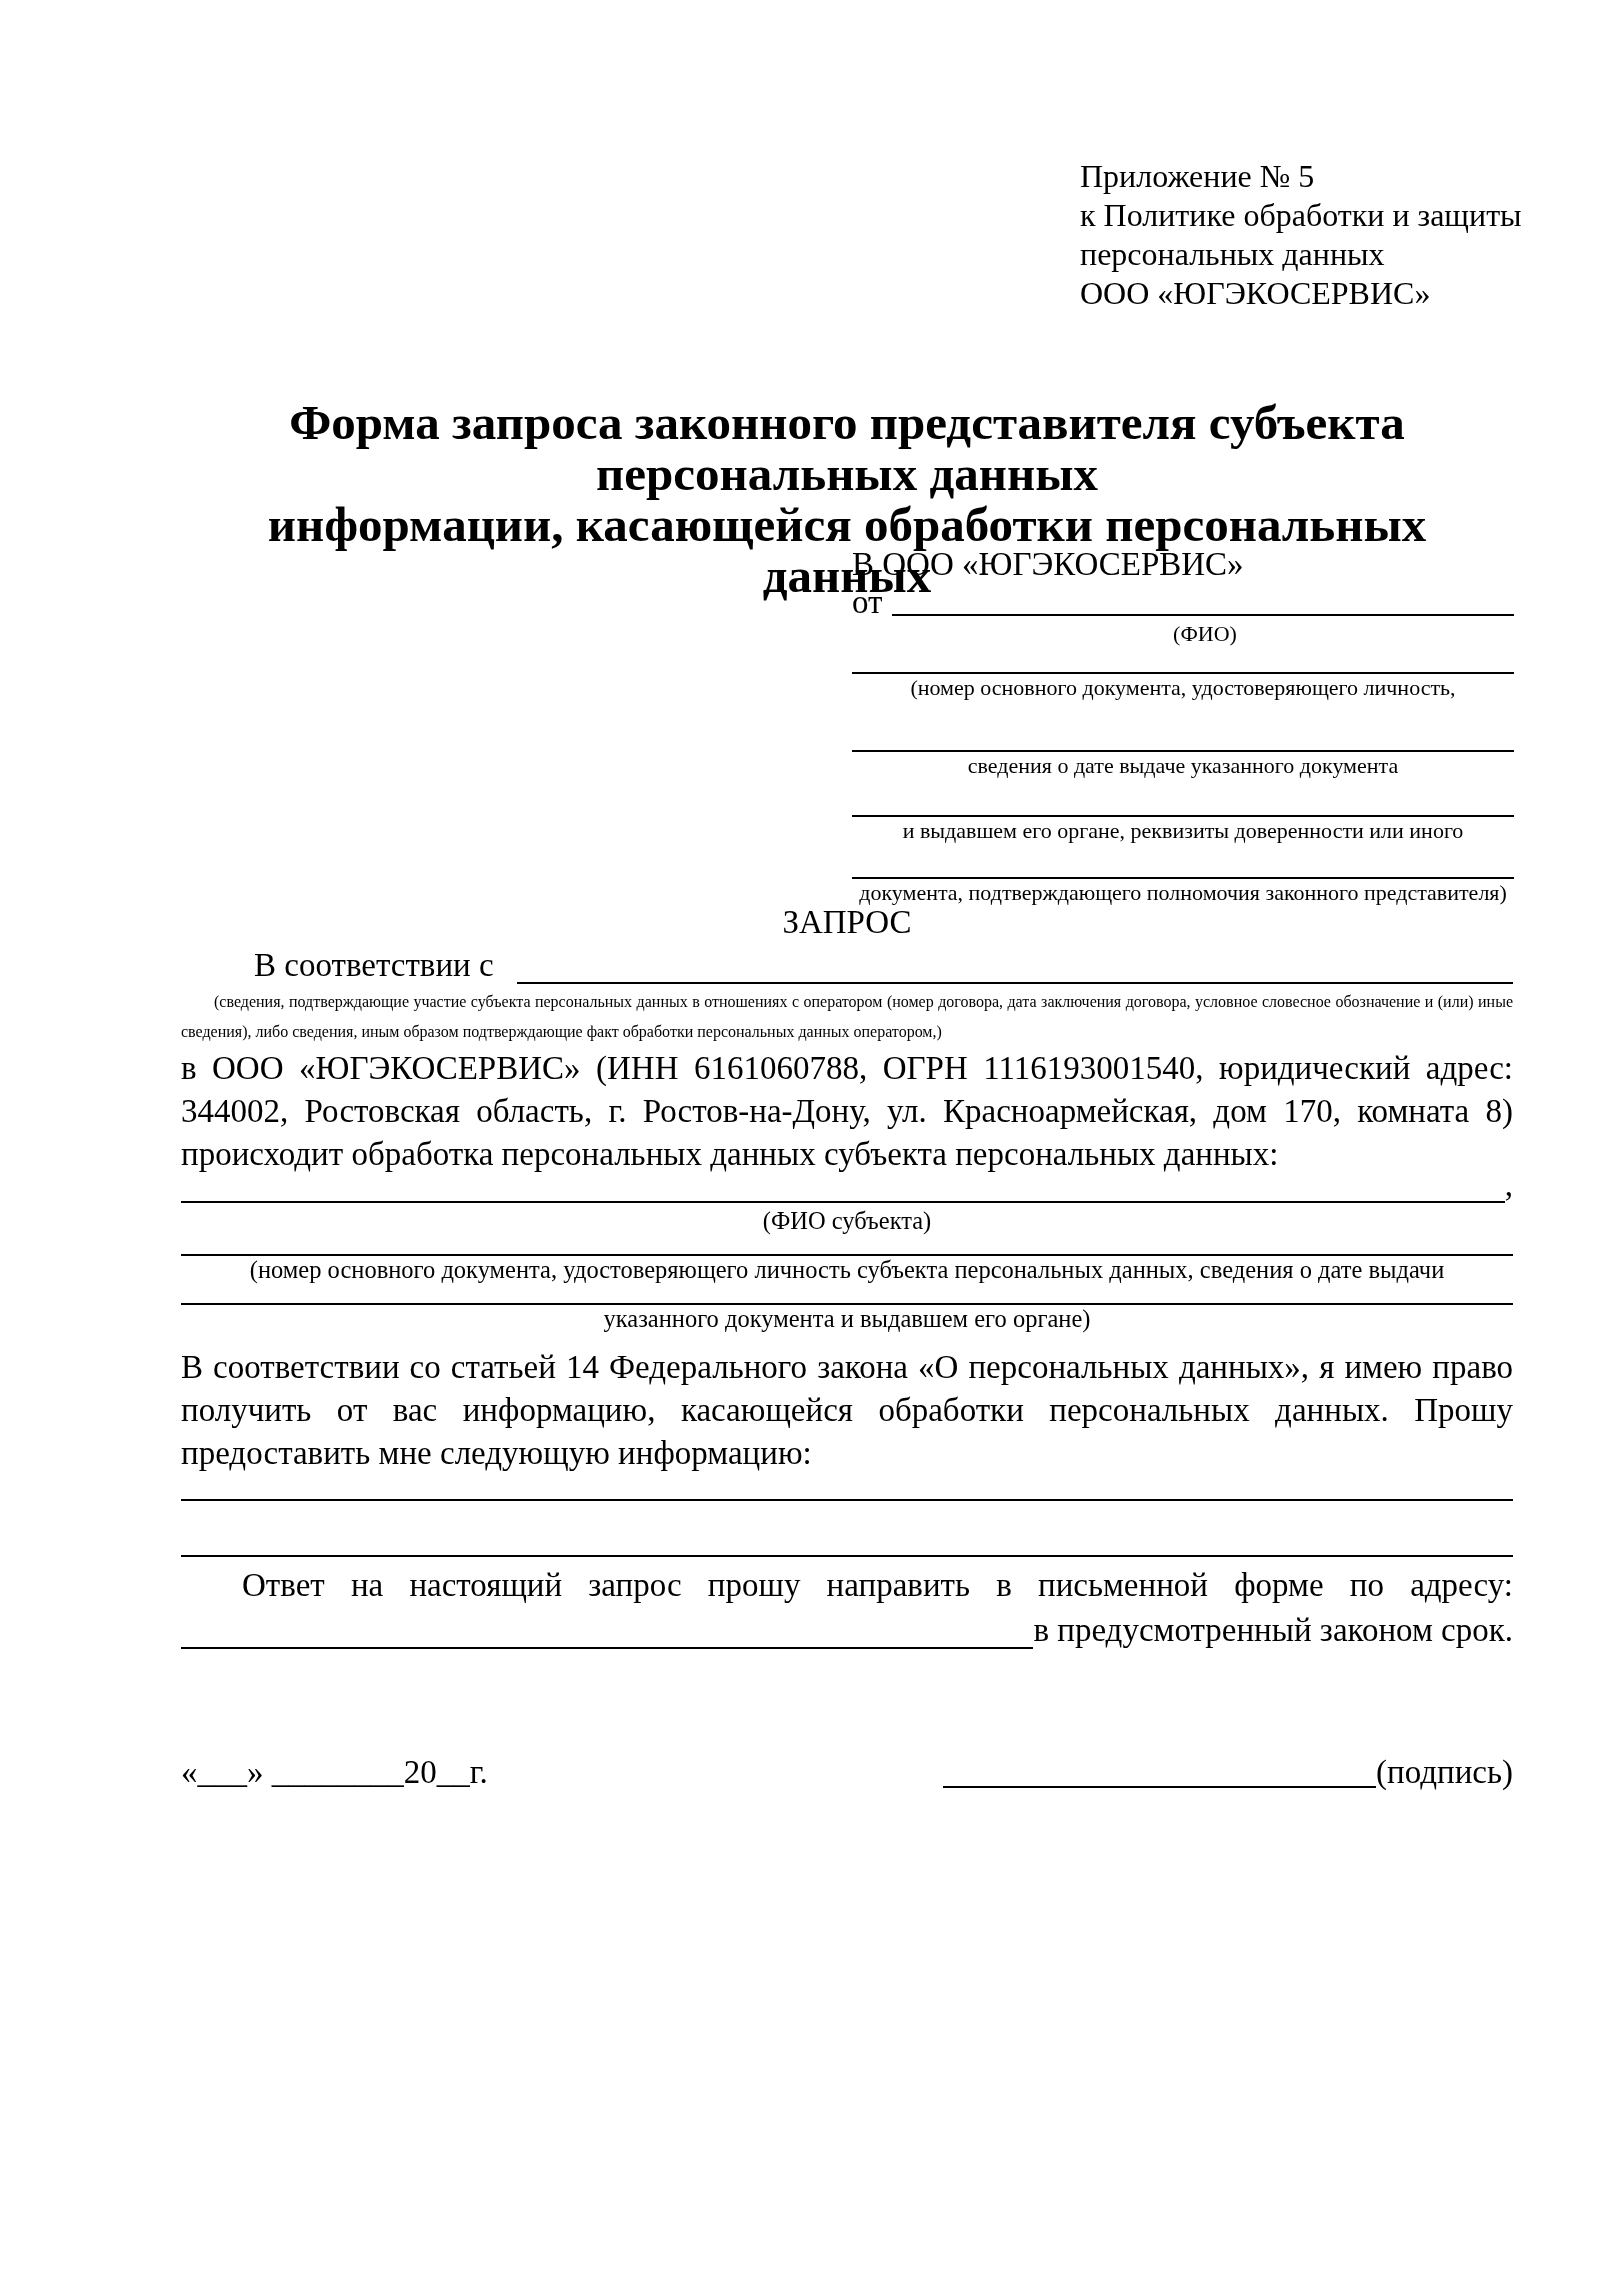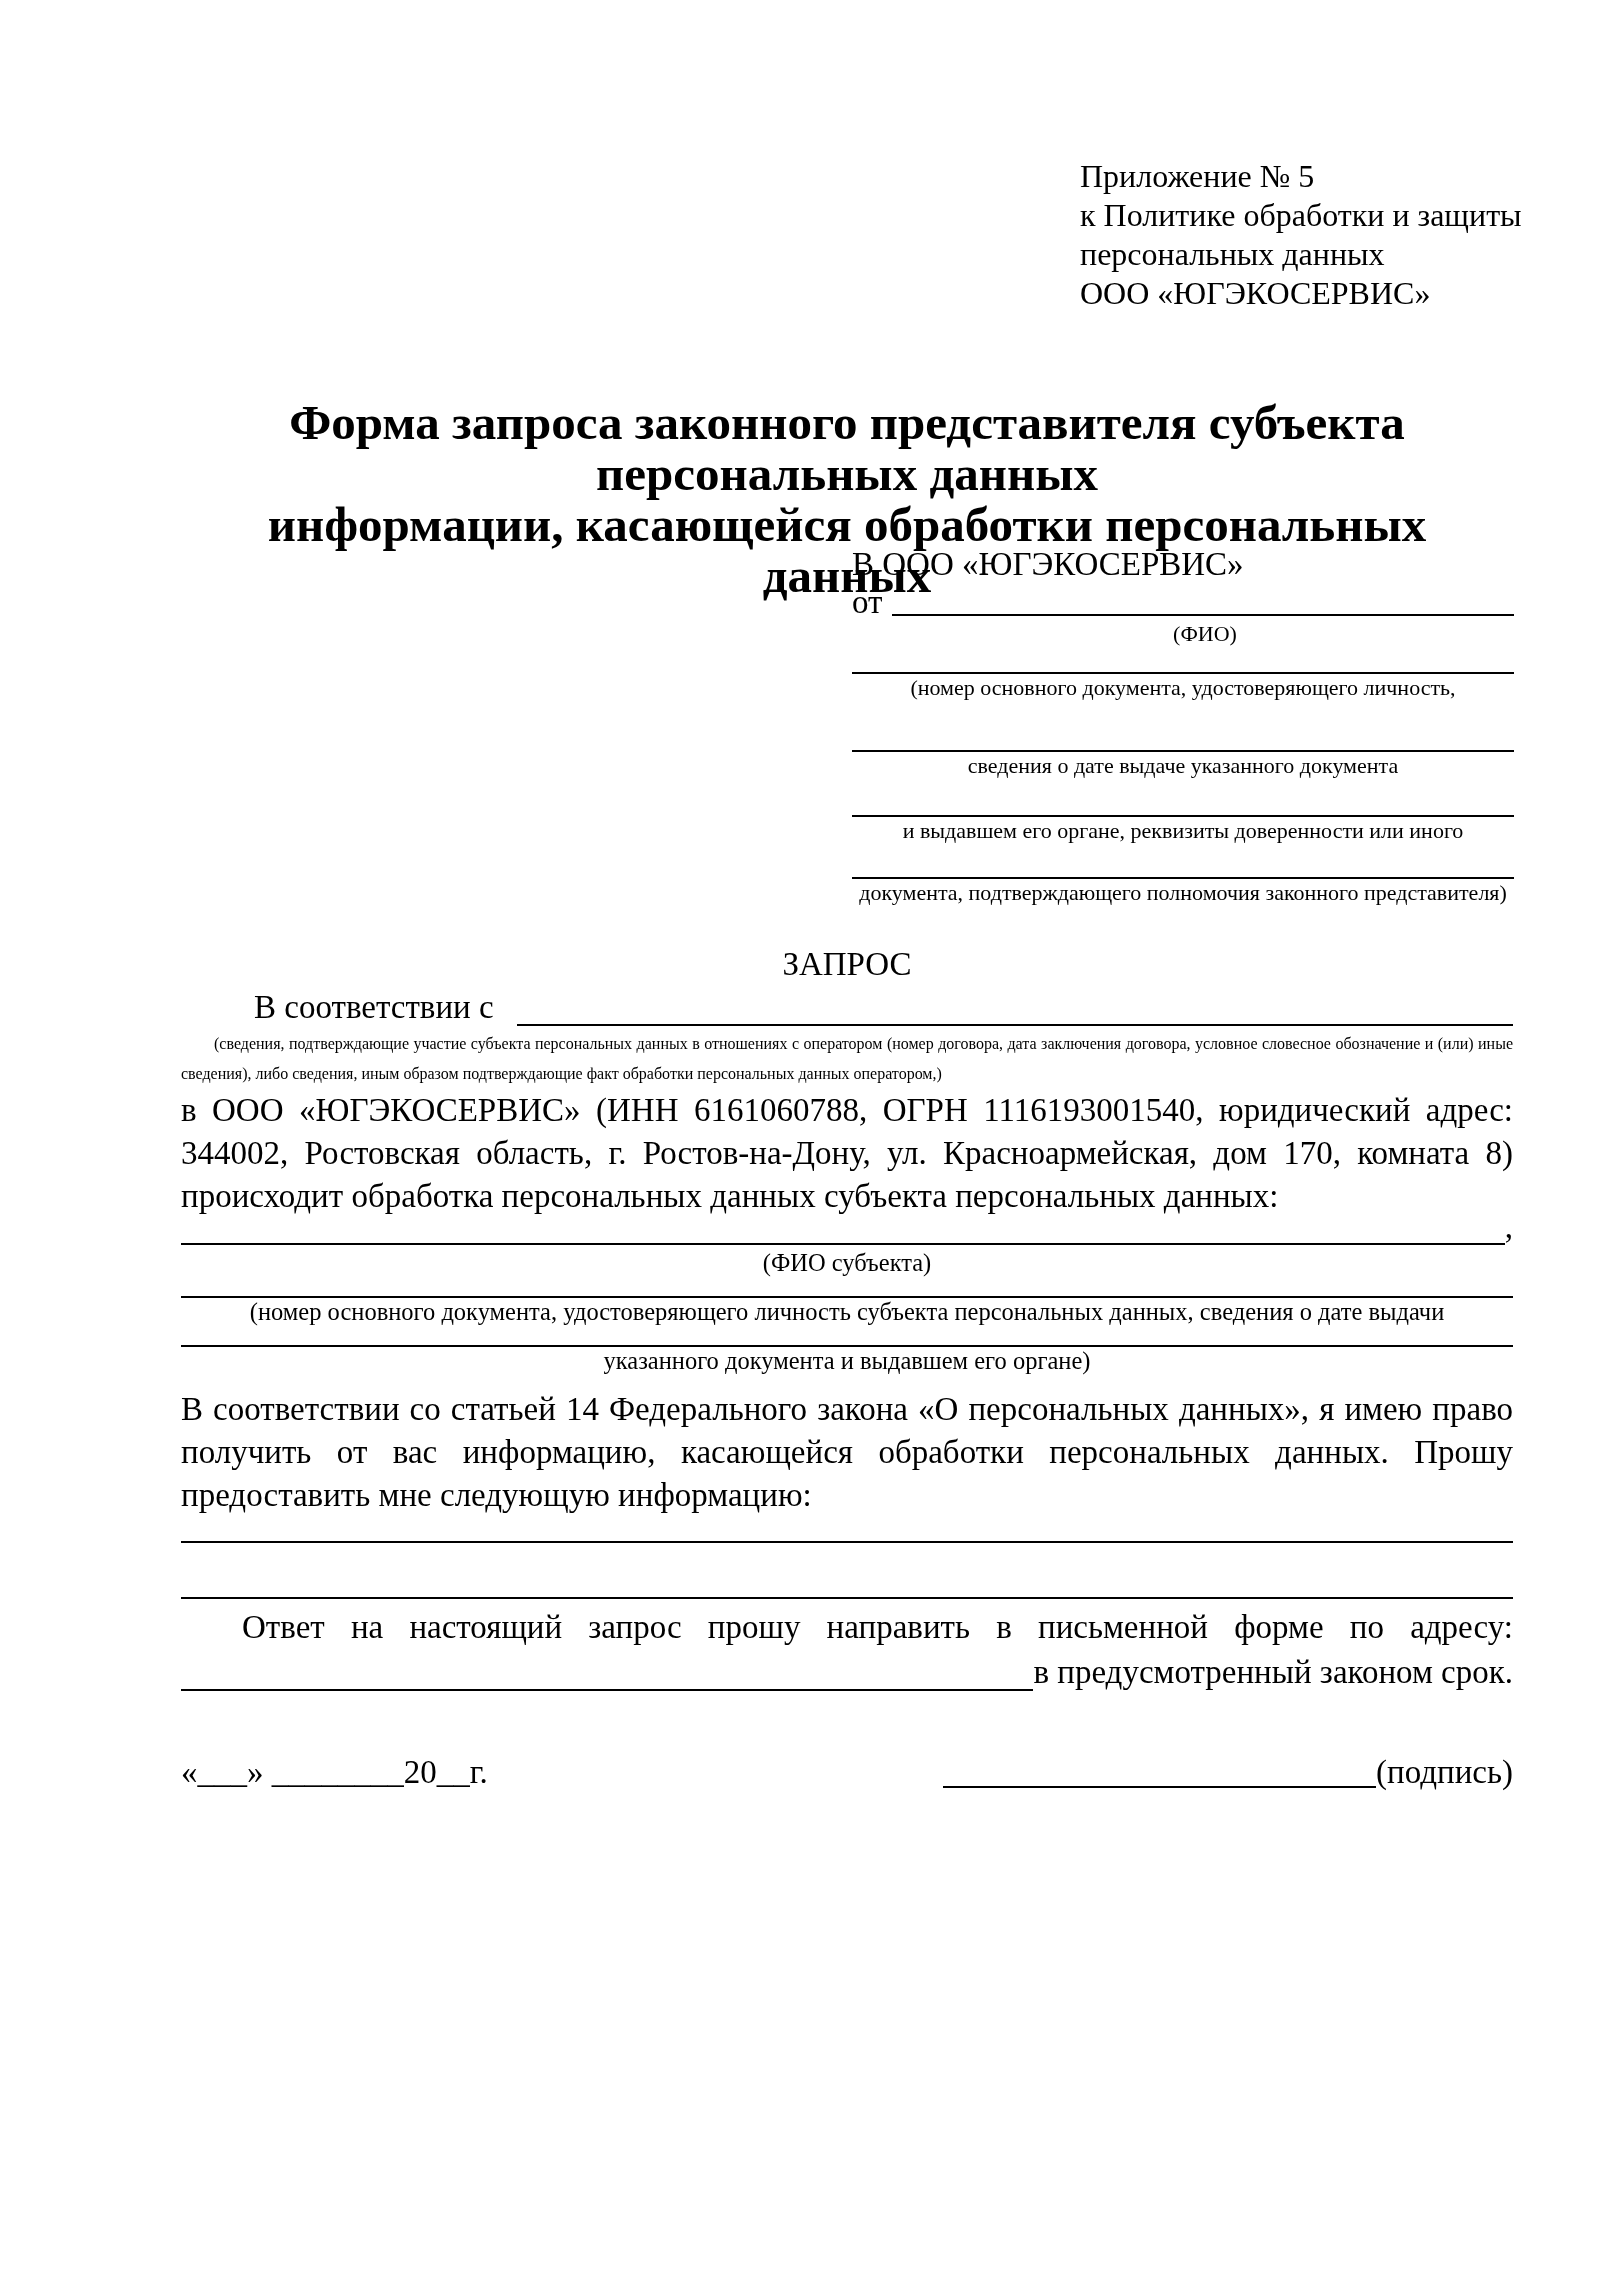--- a/index.html
+++ b/index.html
@@ -24,21 +24,21 @@
   .from-row{height:37px;}
   .from-row .lbl{white-space:nowrap;line-height:35px;}
   .fill{flex:1 1 auto;border-bottom:2.9px solid #000;margin-bottom:3.9px;}
   .from-row .fill{margin-left:9.8px;}
   .cap{font-size:22px;line-height:27.4px;text-align:center;white-space:nowrap;margin:0 -74px;}
   .cap-fio{margin:0 0 0 44px;}
   .fline{border-bottom:2.9px solid #000;height:0;}
   .g1{margin-top:24.5px;} .g2{margin-top:49px;} .g3{margin-top:35px;} .g4{margin-top:33px;}
   .fline + .cap{margin-top:0;}
   
-  .main{position:absolute;left:181px;top:943px;width:1332px;font-size:33px;line-height:43px;}
+  .main{position:absolute;left:181px;top:901px;width:1332px;font-size:33px;line-height:43px;}
   .heading{text-align:center;}
   .accord{display:flex;align-items:flex-end;height:43px;gap:12px;}
   .accord .ind{width:61px;}
   .accord .lbl{white-space:nowrap;}
   .accord .fill{margin-left:11.8px;margin-bottom:2.9px;}
   .note{font-size:16px;line-height:30px;text-align:justify;text-indent:33px;}
   .par{text-align:justify;}
   .comma-row{display:flex;align-items:flex-end;height:31px;}
   .comma-row .fill{margin-bottom:3.9px;}
   .capw{font-size:24.5px;line-height:27.4px;text-align:center;white-space:nowrap;}

